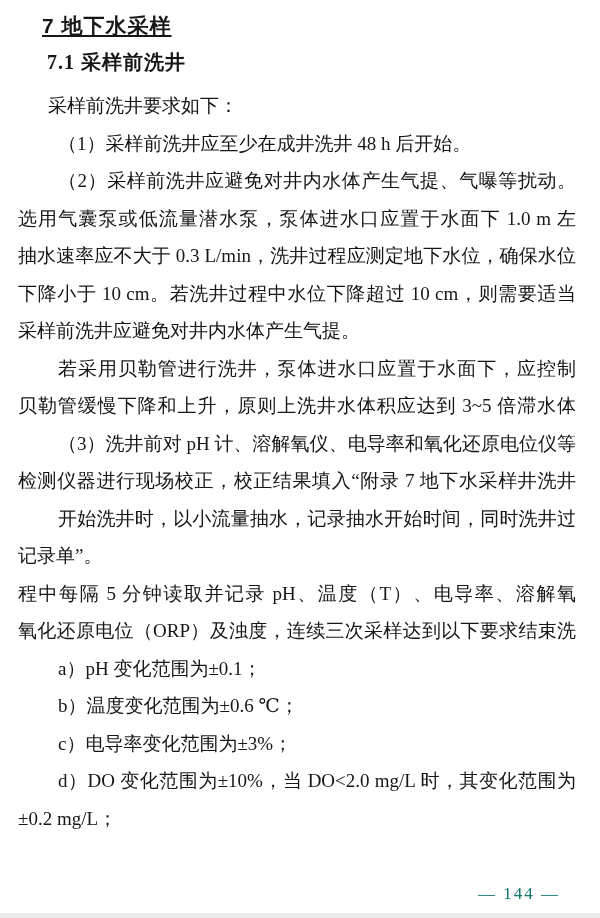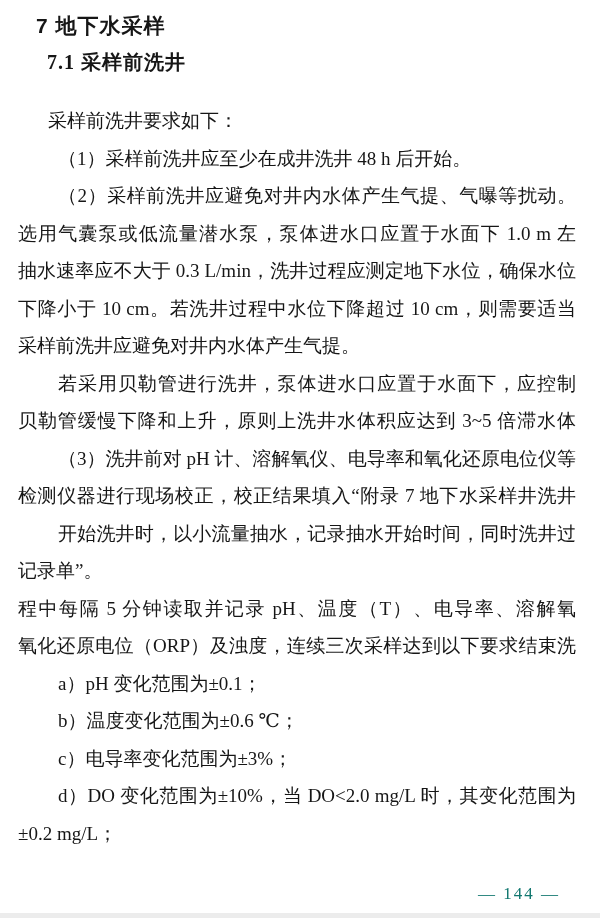--- a/index.html
+++ b/index.html
@@ -16,35 +16,36 @@
   }
   
   .page::after {
     content: "";
     position: absolute;
     left: 0; right: 0; bottom: 0;
     height: 5px;
     background: #ececec;
   }
   .h1 {
-    margin: 2px 0 0 18px;
+    margin: 2px 0 0 24px;
     font-family: "Liberation Sans", "DejaVu Sans", sans-serif;
     font-size: 21px;
     font-weight: bold;
     line-height: 32px;
     letter-spacing: 1px;
+    text-decoration: underline;
   }
   .h2 {
     margin: 4px 0 8px 29px;
     font-size: 20px;
     font-weight: bold;
     line-height: 32px;
     letter-spacing: 1px;
   }
-  .docbody { margin-top: 24px; }
+  .docbody { margin-top: 9px; }
   .line {
     font-size: 19px;
     line-height: 37.5px;
     height: 37.5px;
     overflow: hidden;
     white-space: normal;
   }
   .fill {
     text-align: justify;
     text-align-last: justify;

